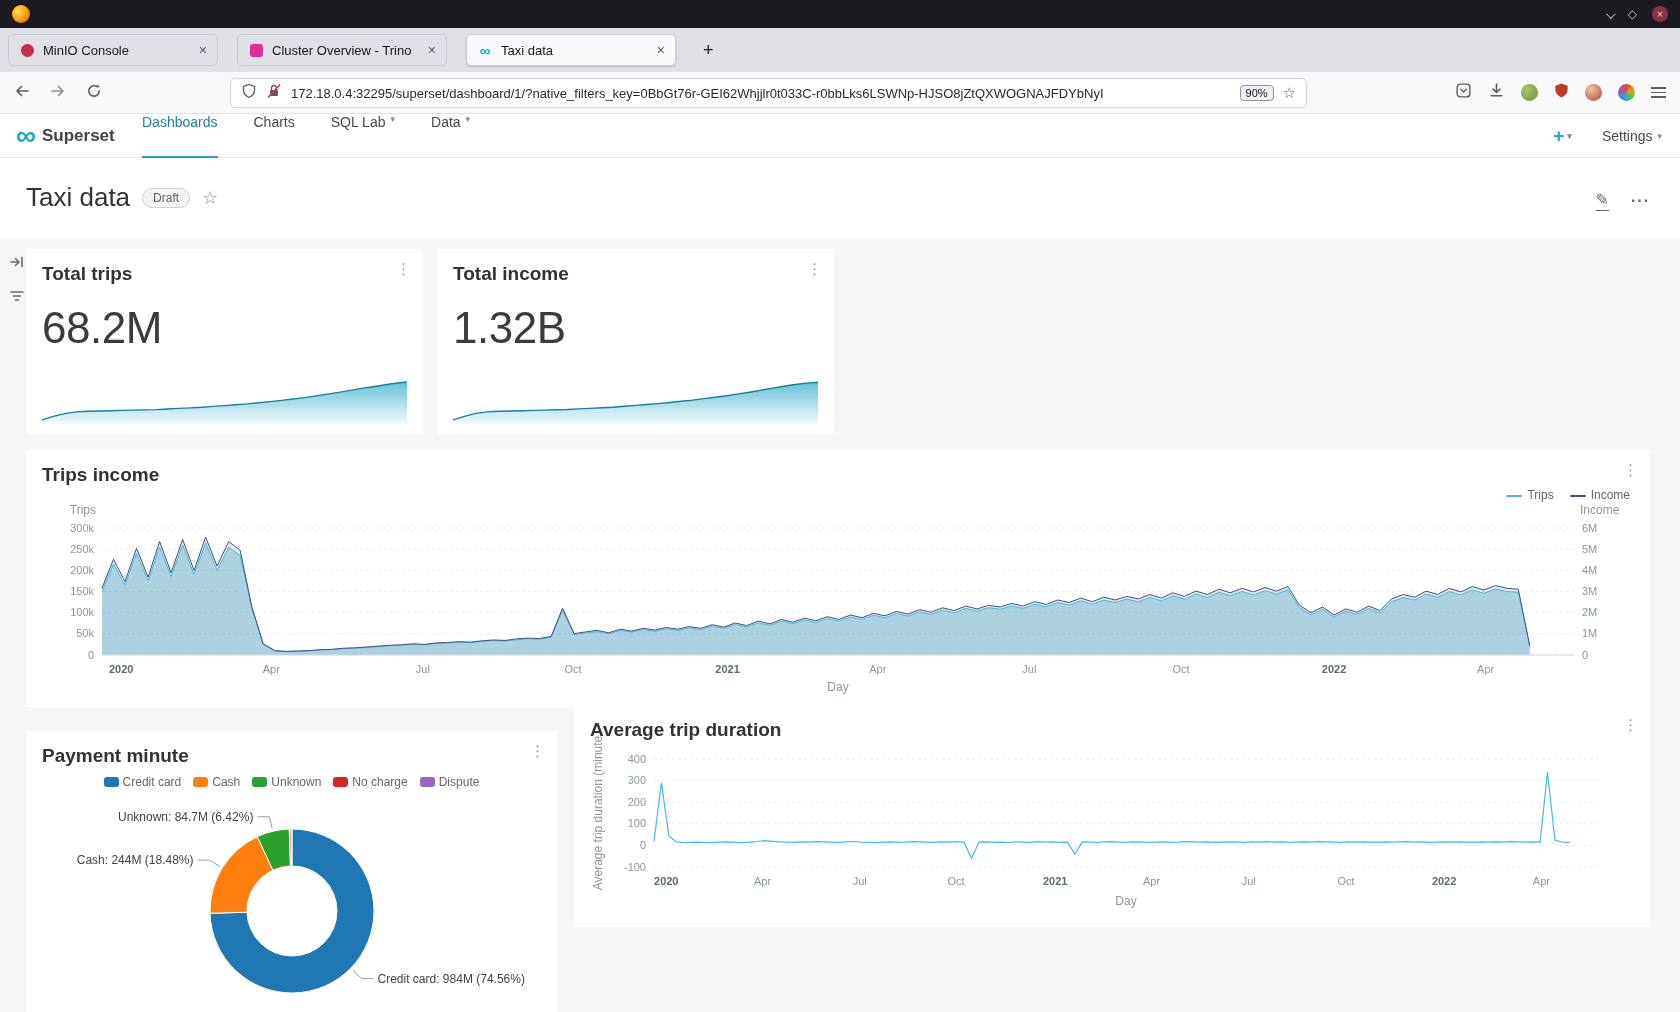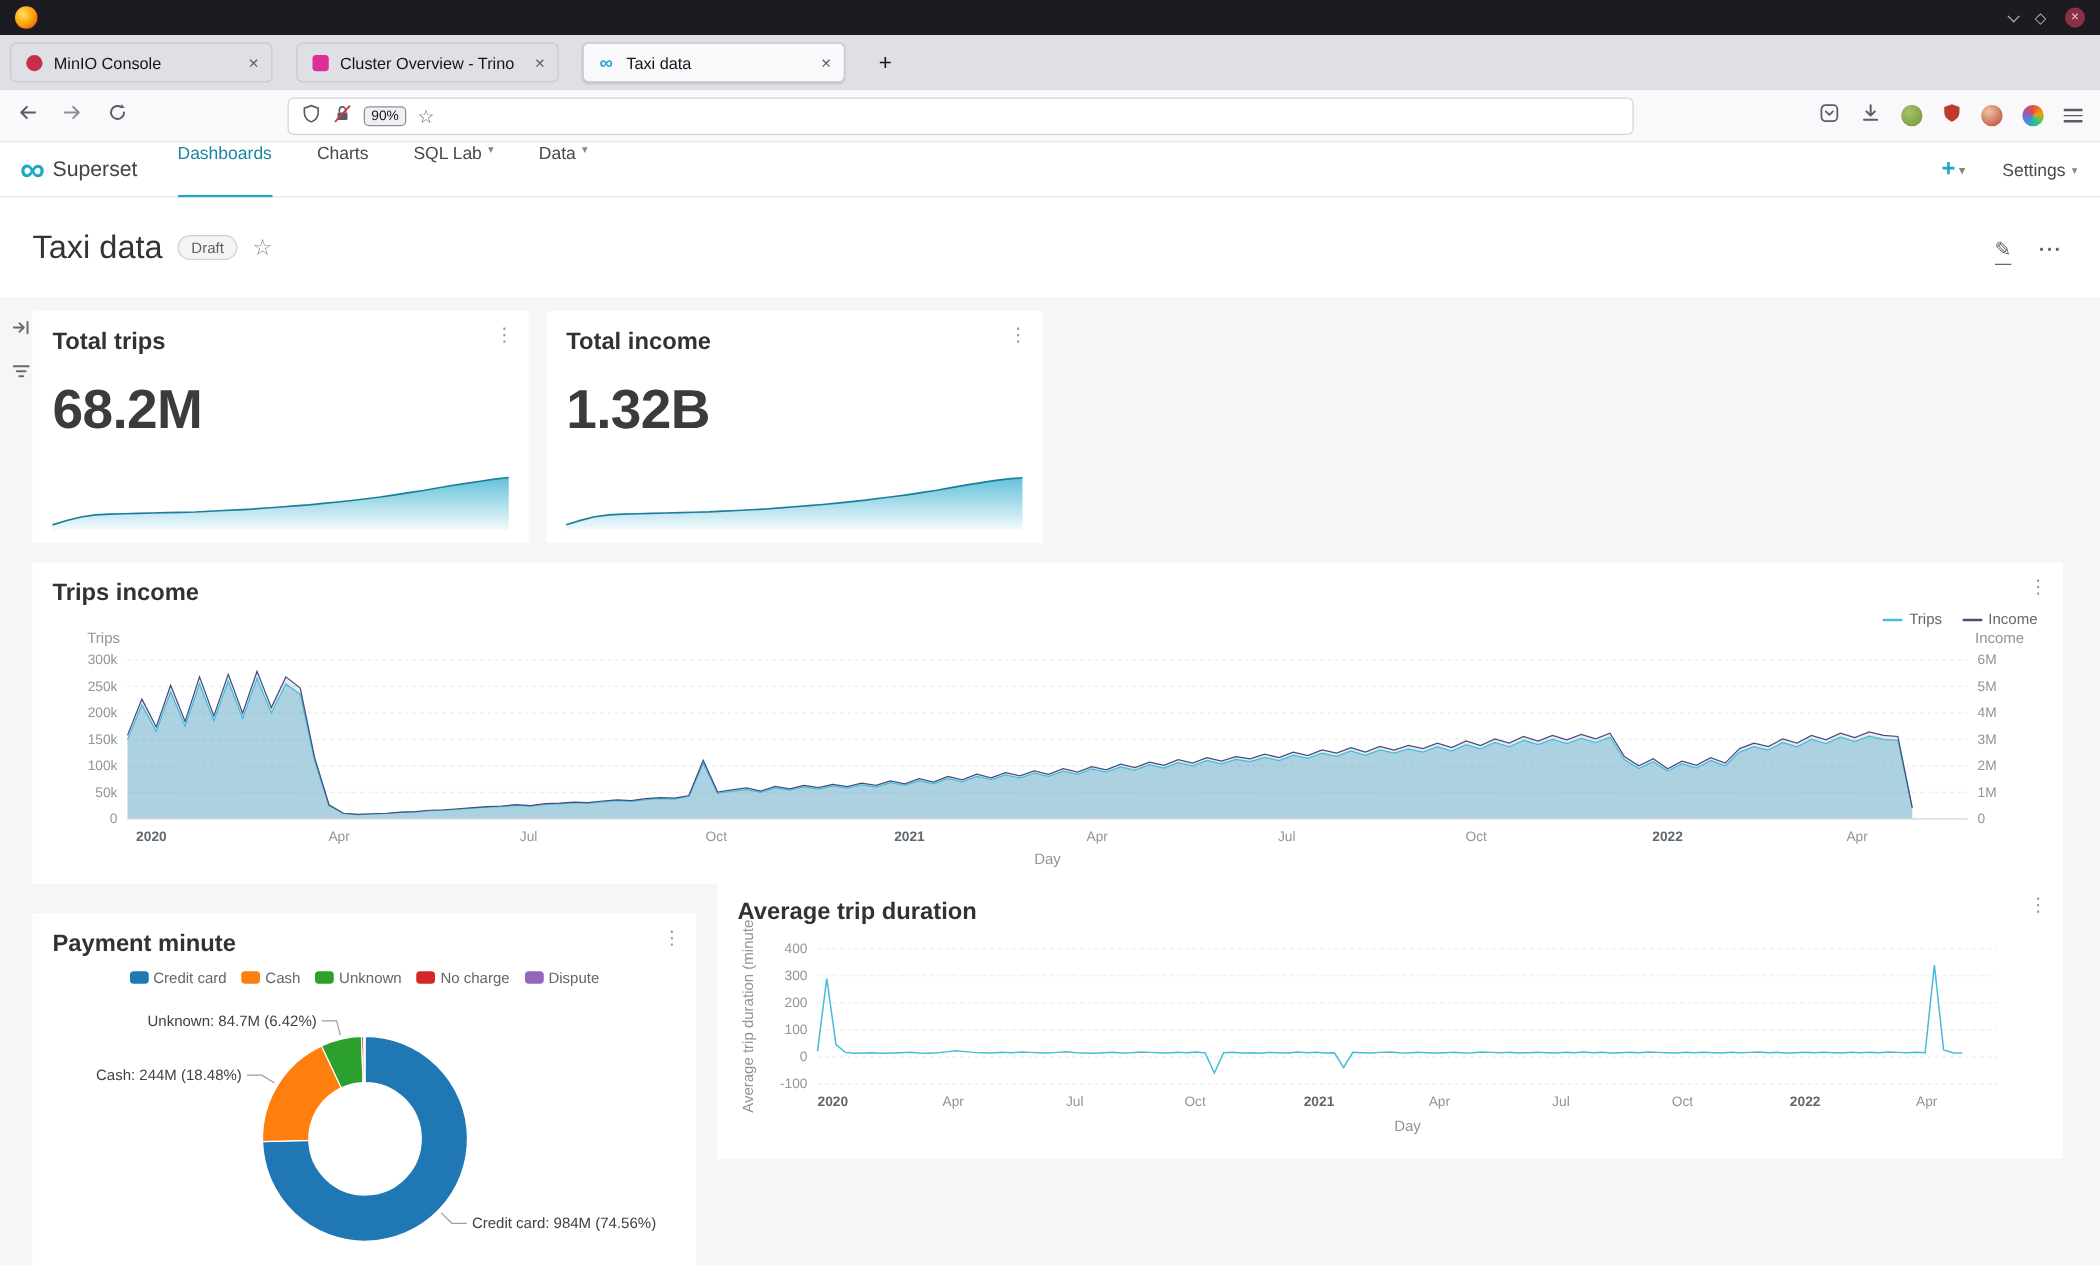--- a/index.html
+++ b/index.html
@@ -35,21 +35,21 @@
 .ext-circle{width:17px;height:17px;border-radius:50%}
 .ext-green{background:radial-gradient(circle at 35% 35%,#a6c46a,#6f923a)}
 .ext-avatar{background:radial-gradient(circle at 35% 30%,#f1c3a0,#c96a56 70%,#8e4438)}
 .ext-wheel{background:conic-gradient(#e74c3c,#f39c12,#2ecc71,#3498db,#9b59b6,#e74c3c)}
 .hamburger{display:flex;flex-direction:column;gap:3px}
 .hamburger i{display:block;width:15px;height:1.8px;background:#5b5b66}
 
 .app-nav{position:absolute;left:0;top:114px;width:100%;height:44px;background:#fff;border-bottom:1px solid #e6e6e6}
 .brand{position:absolute;left:16px;top:0;height:44px;display:flex;align-items:center;gap:6px}
 .brand-mark{color:#20a7c9;font-size:28px;font-weight:bold;line-height:1}
-.brand-name{font-size:17px;font-weight:normal;color:#444}
+.brand-name{font-size:17px;font-weight:bold;color:#444}
 .anav{position:absolute;left:142px;top:0;height:44px;display:flex;gap:36px}
 .anav-item{display:flex;align-items:flex-start;gap:5px;font-size:14px;color:#484848;height:100%}
 .anav-item.active{color:#1a85a0;box-shadow:inset 0 -2px 0 #20a7c9}
 .caret{font-size:9px;color:#868686}
 .app-nav-right{position:absolute;right:18px;top:0;height:44px;display:flex;align-items:center;gap:30px}
 .plus-btn{color:#20a7c9;font-size:19px;font-weight:bold;display:flex;gap:3px;align-items:center}
 .settings-item{font-size:14px;color:#484848;display:flex;gap:5px;align-items:center}
 
 .dash-header{position:absolute;left:0;top:158px;width:100%;height:80px;background:#fff}
 .dash-title-row{display:flex;align-items:center;gap:12px;padding:24px 0 0 26px}
@@ -58,21 +58,21 @@
 .fav-star{color:#8c8c8c;font-size:18px}
 .dash-header-icons{position:absolute;right:30px;top:32px;display:flex;gap:22px;align-items:center;color:#666}
 .edit-icon{font-size:16px;border-bottom:1.5px solid #666;padding-bottom:1px}
 .more-icon{font-size:16px;font-weight:bold;letter-spacing:1px}
 
 .dash-body{position:absolute;left:0;top:238px;width:100%;bottom:0;background:#f6f6f6}
 .filter-rail{position:absolute;left:9px;top:16px;display:flex;flex-direction:column;gap:14px}
 .card{position:absolute;background:#fff}
 .card h3{position:absolute;left:16px;top:14px;font-size:19px;font-weight:bold;color:#323232}
 .kebab{position:absolute;right:12px;top:12px;color:#9a9a9a;font-size:15px;line-height:1}
-.big-number{position:absolute;left:16px;top:54px;font-size:44px;color:#3b3b3b;font-weight:700;letter-spacing:-.5px}
+.big-number{position:absolute;left:16px;top:54px;font-size:44px;color:#3b3b3b;font-weight:400;letter-spacing:-.5px}
 .spark{position:absolute;left:16px;bottom:10px}
 .ti-legend{position:absolute;right:20px;top:38px;display:flex;gap:16px;font-size:12px;color:#666;align-items:center}
 .leg-line{display:inline-block;width:16px;height:2.5px;border-radius:1px;margin-right:5px;vertical-align:middle}
 .pay-legend{position:absolute;left:0;right:0;top:44px;display:flex;justify-content:center;gap:12px;font-size:12px;color:#666;align-items:center}
 .leg-sq{display:inline-block;width:15px;height:10px;border-radius:3px;margin-right:4px;vertical-align:-1px}
 .abs-svg{position:absolute}
 svg{overflow:visible}
 svg text{font-family:"Liberation Sans",sans-serif}
 .tick{font-size:11px;fill:#8d959c}
 .tickb{font-size:11px;fill:#60696f;font-weight:bold}
@@ -132,20 +132,21 @@
     </div>
     <div class="urlbar">
       <span><svg width="16" height="16" viewBox="0 0 16 16">
             <path d="M8 1.5l5.5 2v3.6c0 3.6-2.3 6-5.5 7.4C4.8 13.1 2.5 10.7 2.5 7.1V3.5z" fill="none" stroke="#5b5b66" stroke-width="1.3"></path>
           </svg></span>
       <span><svg width="16" height="16" viewBox="0 0 16 16">
             <rect x="4" y="7" width="8" height="6" rx="1" fill="#5b5b66"></rect>
             <path d="M5.5 7V5a2.5 2.5 0 0 1 5 0v2" stroke="#5b5b66" fill="none" stroke-width="1.3"></path>
             <line x1="2" y1="14.5" x2="14" y2="1.5" stroke="#d7373f" stroke-width="1.6"></line>
           </svg></span>
+      <span class="url-text">172.18.0.4:32295/superset/dashboard/1/?native_filters_key=0BbGt76r-GEI62Whjjlr0t033C-r0bbLks6LSWNp-HJSO8jZtQXWOGNAJFDYbNyI</span>
       <span class="zoom-badge">90%</span>
       <span class="url-star">☆</span>
     </div>
     <div class="nav-icons">
       <span><svg width="17" height="17" viewBox="0 0 16 16">
             <rect x="2" y="2" width="12" height="12" rx="3" fill="none" stroke="#5b5b66" stroke-width="1.3"></rect>
             <path d="M5.3 6.7L8 9.4l2.7-2.7" stroke="#5b5b66" stroke-width="1.3" fill="none" stroke-linecap="round" stroke-linejoin="round"></path>
           </svg></span>
       <span><svg width="17" height="17" viewBox="0 0 16 16">
             <path d="M8 2v7.5M4.8 6.7L8 9.9l3.2-3.2" stroke="#5b5b66" stroke-width="1.5" fill="none" stroke-linecap="round" stroke-linejoin="round"></path>

